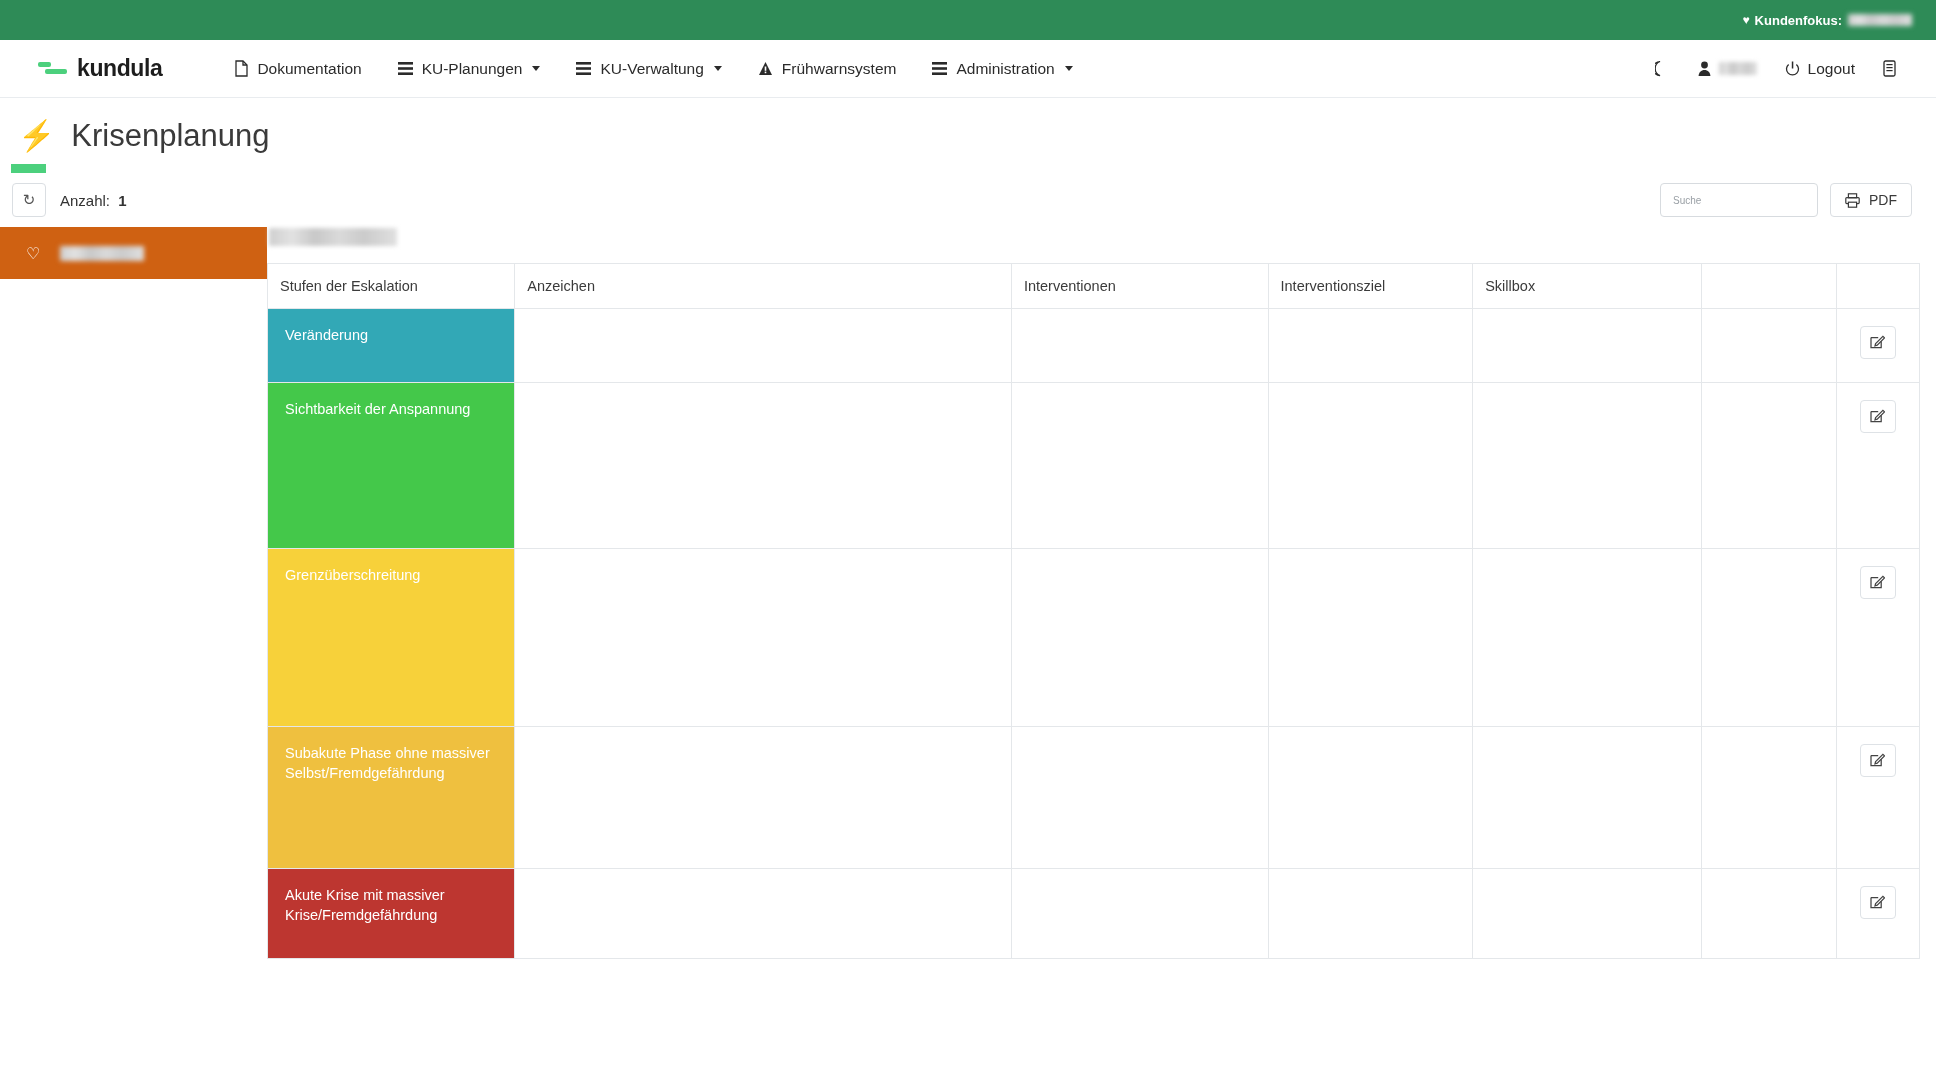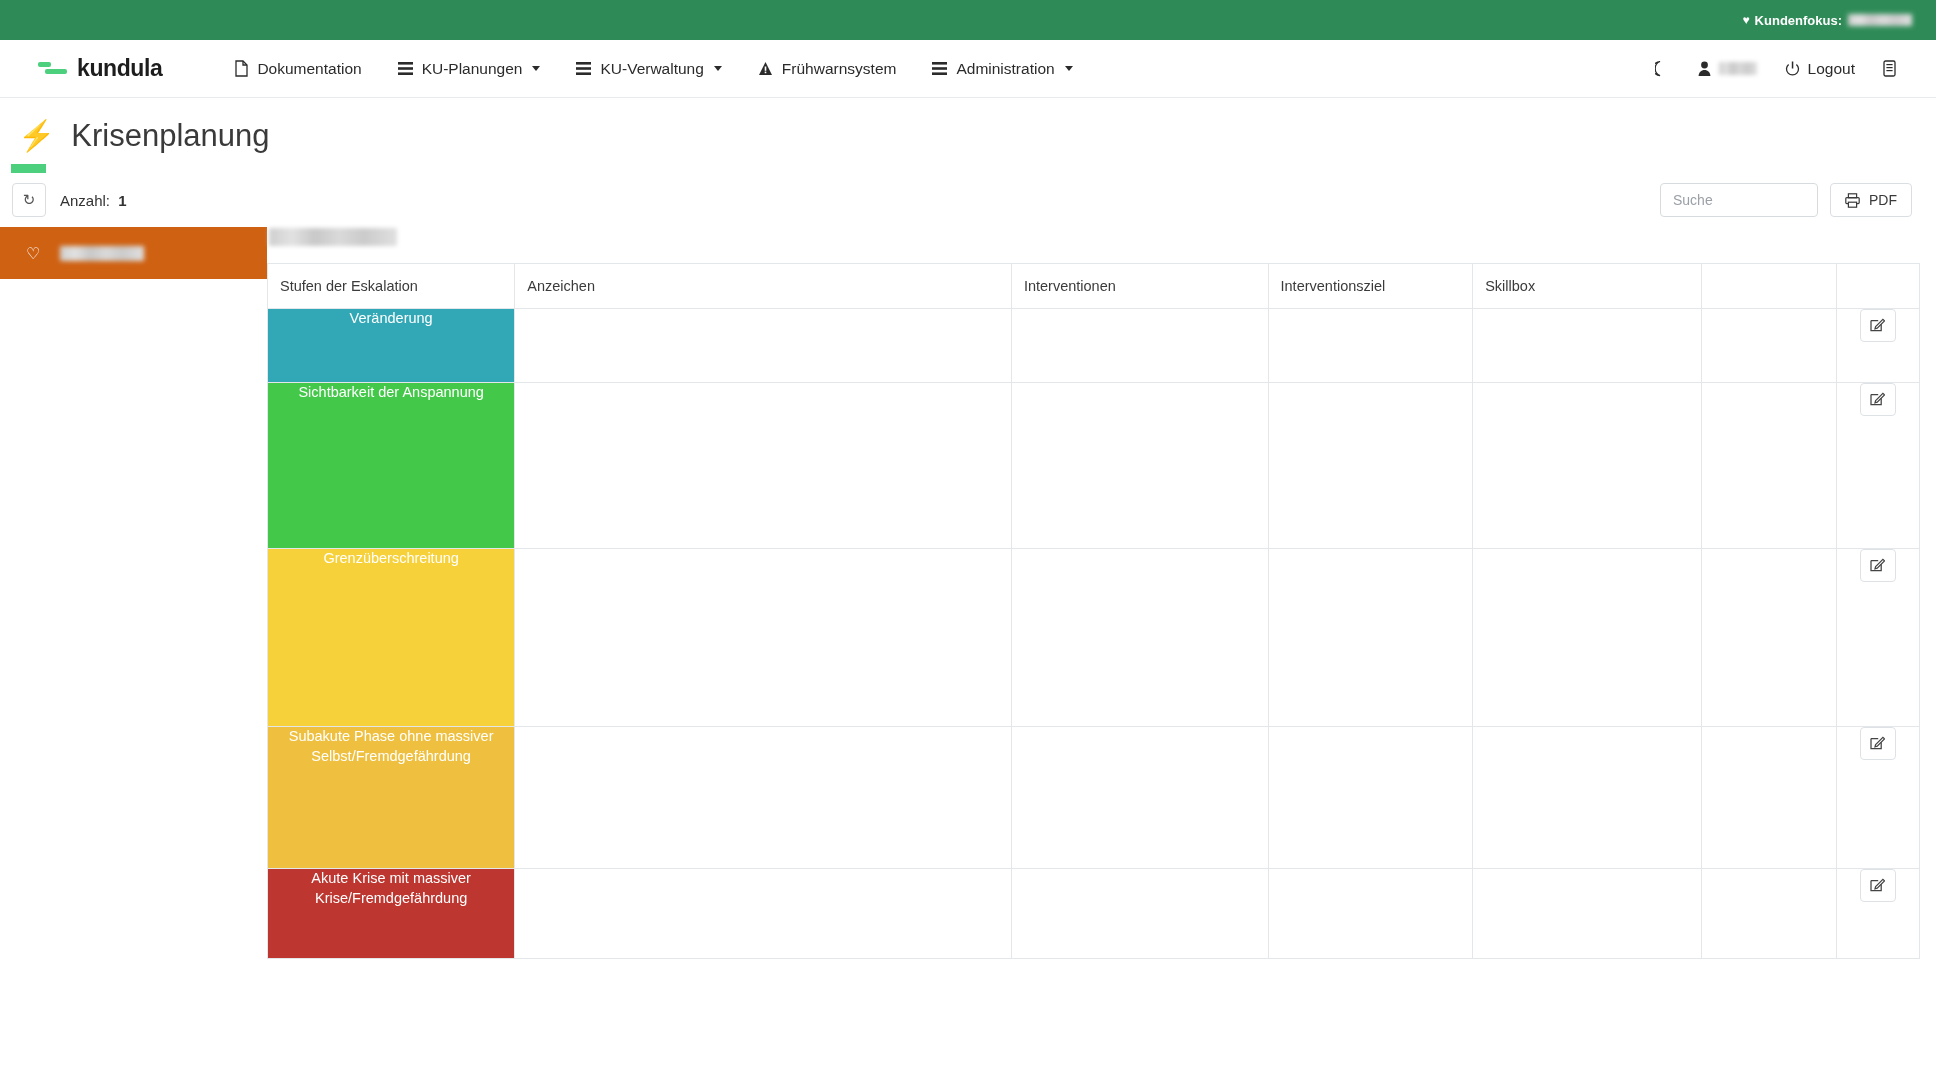--- a/index.html
+++ b/index.html
@@ -94,21 +94,21 @@
     background: #fff; display:flex; align-items:center; justify-content:center;
     font-size: 15px; color: #555; cursor: pointer;
   }
   .count-label { font-size: 15px; color: #333; text-align: center; }
   .count-label b { margin-left: 4px; }
 
   .toolbar-right { display: flex; align-items: center; gap: 12px; }
   .search-input {
     width: 158px; height: 34px;
     border: 1px solid #d7dbdf; border-radius: 4px;
-    padding: 16px 12px; font-size: 14px; color: #333;
+    padding: 16px 12px; font-size: 10px; color: #333;
     font-family: "Liberation Sans", sans-serif;
     background: #fff; outline: none;
   }
   .search-input::placeholder { color: #9aa0a6; }
   .btn-pdf {
     height: 34px; padding: 0 14px;
     border: 1px solid #dadee2; border-radius: 4px;
     background: #fff; display: flex; align-items: center; gap: 9px;
     font-size: 14px; color: #3a3a3a; cursor: pointer;
     font-family: "Liberation Sans", sans-serif;
@@ -133,22 +133,21 @@
   
   table.plan {
     width: 100%;
     border-collapse: collapse;
     table-layout: fixed;
     background: #fff;
   }
   table.plan th, table.plan td {
     border: 1px solid #e4e7ea;
     vertical-align: top;
-    padding: 0;
-    text-align: center;
+    padding: 17px;
   }
   table.plan thead th {
     font-weight: normal;
     font-size: 14.5px;
     color: #3b3b3b;
     text-align: left;
     padding: 14px 12px;
     height: 44px;
     background: #fff;
   }

